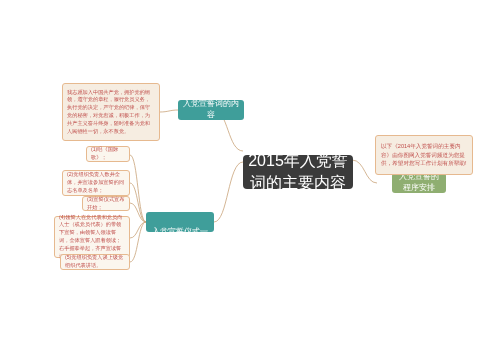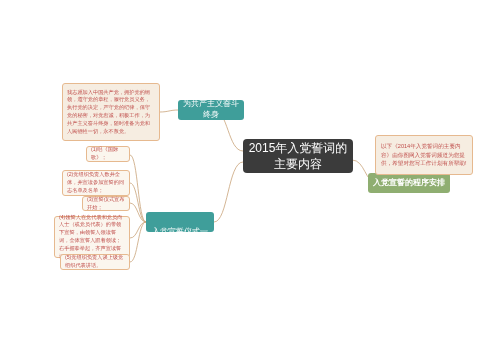--- a/index.html
+++ b/index.html
@@ -34,22 +34,23 @@
     justify-content: center;
     text-align: center;
     line-height: 1.35;
     color: #ffffff;
     padding: 4px 5px;
     word-break: break-all;
   }
   .root {
     background: #3b3b3b;
     color: #ffffff;
-    font-size: 12px;
+    font-size: 16px;
     border-radius: 4px;
+    margin-top: 16px;
   }
   .teal {
     background: #3f9e9a;
     color: #ffffff;
     font-size: 8px;
   }
   .green {
     background: #8fae71;
     color: #ffffff;
     font-size: 8px;
@@ -101,21 +102,21 @@
     <path d="M146,222 C138,222 138,203 130,203" stroke="#c9a37a" stroke-width="0.8" fill="none"></path>
     <path d="M146,222 C138,222 138,238 130,238" stroke="#c9a37a" stroke-width="0.8" fill="none"></path>
     <path d="M146,222 C138,222 138,262 130,262" stroke="#c9a37a" stroke-width="0.8" fill="none"></path>
   </svg>
 
   <div class="node root" style="left:243px; top:139px; width:110px; height:34px;">
     <span class="leafwrap" style="text-align:center;">2015年入党誓词的主要内容</span>
   </div>
 
   <div class="node teal" style="left:178px; top:100px; width:66px; height:20px;">
-    <span class="leafwrap" style="text-align:center;">为共产主义奋斗终身</span>
+    <span class="leafwrap" style="text-align:center;">入党宣誓词的内容</span>
   </div>
 
   <div class="node leaf" style="left:62px; top:83px; width:98px; height:58px;">
     <span class="leafwrap">我志愿加入中国共产党，拥护党的纲领，遵守党的章程，履行党员义务，执行党的决定，严守党的纪律，保守党的秘密，对党忠诚，积极工作，为共产主义奋斗终身，随时准备为党和人民牺牲一切，永不叛党。</span>
   </div>
 
   <div class="node teal" style="left:146px; top:212px; width:68px; height:20px;">
     <span class="leafwrap" style="text-align:center;margin-top:32px;">入党宣誓仪式一般有以下程序</span>
   </div>
 
@@ -132,21 +133,21 @@
   </div>
 
   <div class="node leaf pale" style="left:54px; top:216px; width:76px; height:42px;">
     <span class="leafwrap">(4)领誓人在党代表和党员向人士（或党员代表）的带领下宣誓，由领誓人领读誓词，全体宣誓人跟着领读；右手握拳举起，齐声宣读誓词；</span>
   </div>
 
   <div class="node leaf pale" style="left:60px; top:254px; width:70px; height:16px;">
     <span class="leafwrap">(5)党组织负责人谈上级党组织代表讲话。</span>
   </div>
 
-  <div class="node green" style="left:368px; top:173px; width:82px; height:20px;font-weight:bold;">
+  <div class="node green" style="left:392px; top:173px; width:54px; height:20px;">
     <span class="leafwrap" style="text-align:center;">入党宣誓的程序安排</span>
   </div>
 
   <div class="node note" style="left:375px; top:135px; width:98px; height:40px;">
     <span class="leafwrap">以下《2014年入党誓词的主要内容》由你图网入党誓词频道为您提供，希望对您写工作计划有所帮助!</span>
   </div>
 
 </div>
 
 </body></html>

